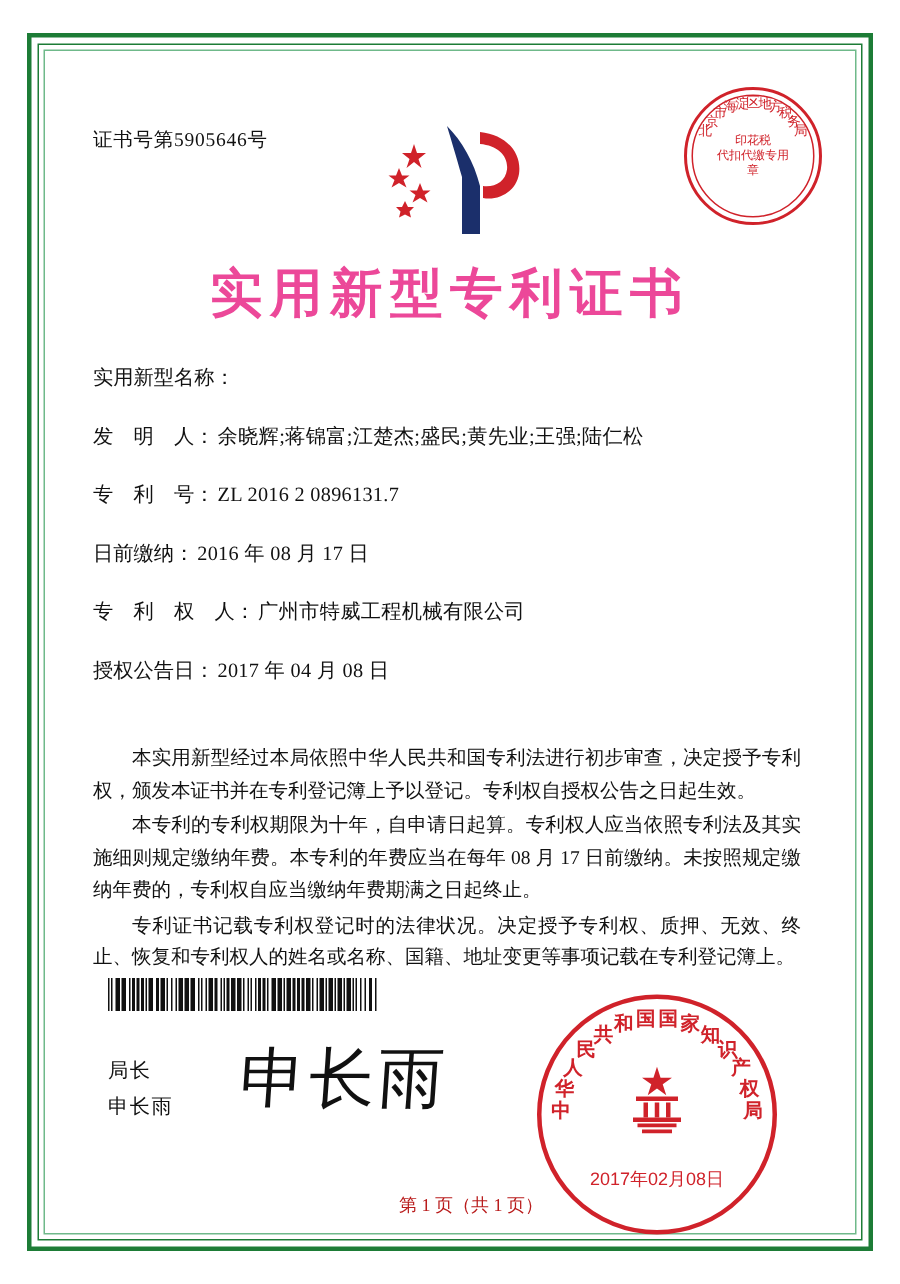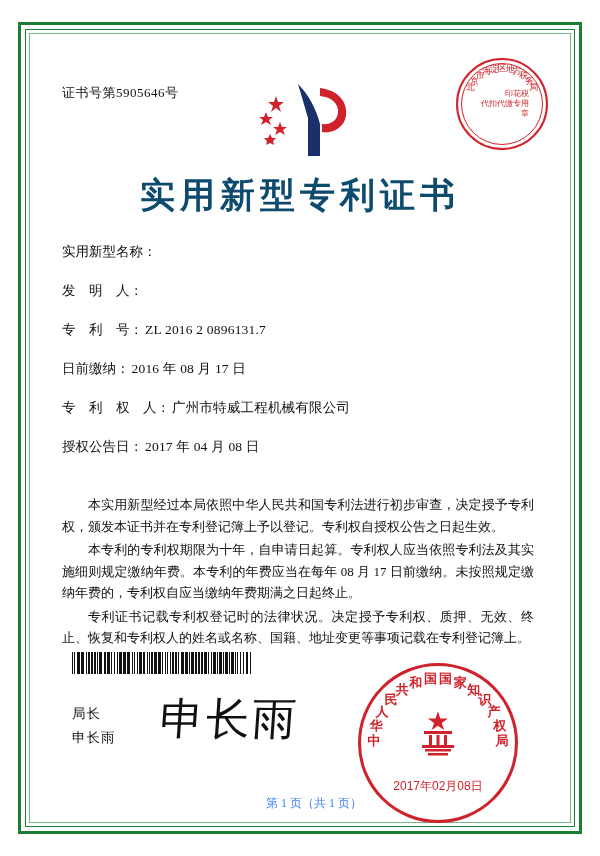--- a/index.html
+++ b/index.html
@@ -80,21 +80,21 @@
     border-radius: 50%;
     box-sizing: border-box;
   }
   .stamp-top .center-text {
     position: absolute;
     left: 50%; top: 50%;
     transform: translate(-50%, -50%);
     color: #d0222a;
     font-size: 8px;
     line-height: 10px;
-    text-align: right;
+    text-align: center;
     font-family: "Liberation Sans", sans-serif;
     width: 54px;
   }
   .stamp-top .arc-char {
     position: absolute;
     left: 50%;
     top: 50%;
     width: 11px;
     height: 11px;
     margin-left: -5.5px;
@@ -118,21 +118,21 @@
 
   
   .title {
     position: absolute;
     left: 0; right: 0;
     top: 172px;
     text-align: center;
     font-size: 35px;
     font-weight: bold;
     letter-spacing: 5px;
-    color: #0c4a6e;
+    color: #ec4899;
     font-family: "Liberation Serif", serif;
   }
 
   
   .fields {
     position: absolute;
     left: 62px;
     top: 243px;
     width: 470px;
   }
@@ -265,21 +265,21 @@
     height: 34px;
   }
 
   
   .page-footer {
     position: absolute;
     left: 0; right: 0;
     top: 795px;
     text-align: center;
     font-size: 12px;
-    color: #3b82f6;
+    color: #b91c1c;
     padding-left: 28px;
   }
 </style>
 </head>
 <body>
 
 <div class="certificate">
 
   <div class="border-outer"></div>
   <div class="border-inner"></div>
@@ -321,20 +321,21 @@
   </div>
 
   <div class="title">实用新型专利证书</div>
 
   <div class="fields" id="fields">
       <div class="field-row">
         <span class="field-label">实用新型名称：</span>
       </div>
       <div class="field-row">
         <span class="field-label">发　明　人：</span>
+        <span class="field-value">余晓辉;蒋锦富;江楚杰;盛民;黄先业;王强;陆仁松</span>
       </div>
       <div class="field-row">
         <span class="field-label">专　利　号：</span>
         <span class="field-value">ZL 2016 2 0896131.7</span>
       </div>
       <div class="field-row">
         <span class="field-label">日前缴纳：</span>
         <span class="field-value">2016 年 08 月 17 日</span>
       </div>
       <div class="field-row">

